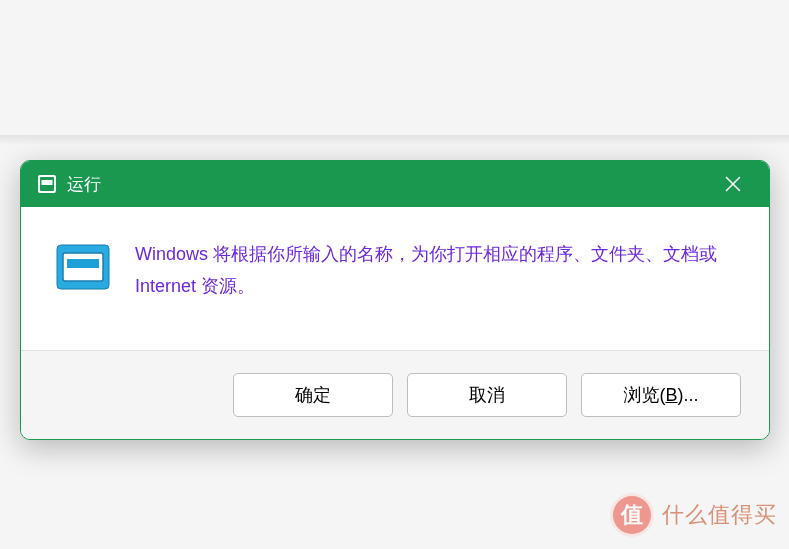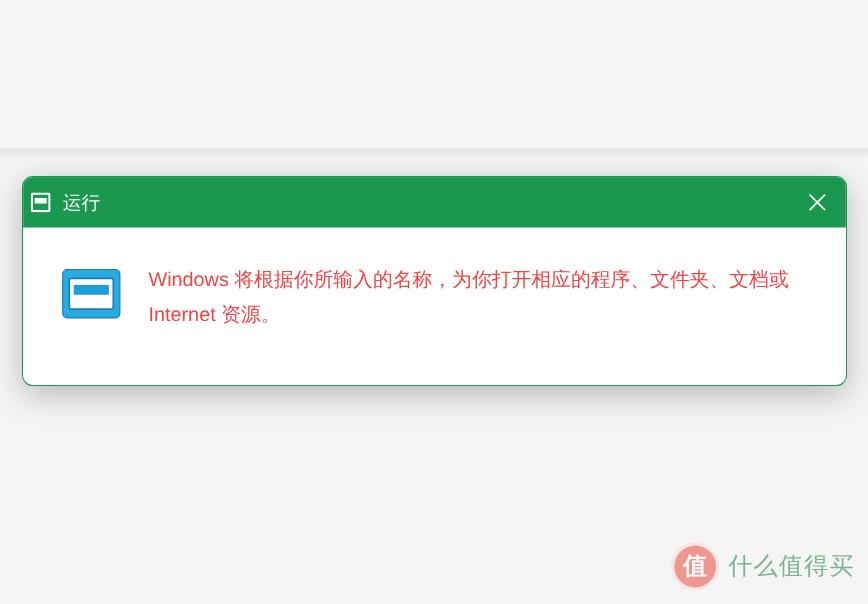--- a/index.html
+++ b/index.html
@@ -32,21 +32,21 @@
       border-radius: 10px;
       overflow: hidden;
       box-shadow: 0 8px 30px rgba(0,0,0,0.25);
       background: #fff;
     }
     .titlebar {
       background: #1a9850;
       height: 46px;
       display: flex;
       align-items: center;
-      padding: 0 6px;
+      padding: 0 16px;
       color: #fff;
     }
     .titlebar-icon {
       width: 20px;
       height: 20px;
       margin-right: 10px;
       display: flex;
       align-items: center;
       justify-content: center;
     }
@@ -75,21 +75,21 @@
     .run-icon-large {
       width: 56px;
       height: 56px;
       flex-shrink: 0;
       margin-left: 4px;
       margin-top: 2px;
     }
     .description {
       font-size: 18px;
       line-height: 1.75;
-      color: #ef4444;
+      color: #6d28d9;
       padding-right: 20px;
     }
     .input-row {
       display: flex;
       align-items: center;
       gap: 10px;
       margin-bottom: 12px;
     }
     .open-label {
       font-size: 18px;
@@ -188,21 +188,21 @@
       color: #fff;
       font-size: 22px;
       font-weight: bold;
       display: flex;
       align-items: center;
       justify-content: center;
       border: 3px solid rgba(255,255,255,0.8);
     }
     .watermark-text {
       font-size: 22px;
-      color: #15803d;
+      color: #c2410c;
       letter-spacing: 1px;
     }
   </style>
 </head>
 <body>
 
 <div class="backdrop-shadow"></div>
 
 <div class="dialog">
   <div class="titlebar">
@@ -230,18 +230,31 @@
           <rect x="8" y="12" width="40" height="28" rx="2" fill="#ffffff"></rect>
           <rect x="8" y="12" width="40" height="28" rx="2" fill="none" stroke="#1b7db0" stroke-width="1.5"></rect>
           <rect x="12" y="18" width="32" height="9" fill="#1da0d8"></rect>
         </svg>
       </div>
       <div class="description">Windows 将根据你所输入的名称，为你打开相应的程序、文件夹、文档或 Internet 资源。</div>
     </div>
 
   </div>
 
+  <div class="footer">
+    <button class="btn">
+      <span>确定</span>
+    </button>
+    <button class="btn">
+      <span>取消</span>
+    </button>
+    <button class="btn">
+      <span>浏览(</span>
+        <span class="underline">B</span>
+        <span>)...</span>
+    </button>
+  </div>
 </div>
 
 <div class="watermark">
   <div class="watermark-badge">值</div>
   <div class="watermark-text">什么值得买</div>
 </div>
 
 </body></html>

